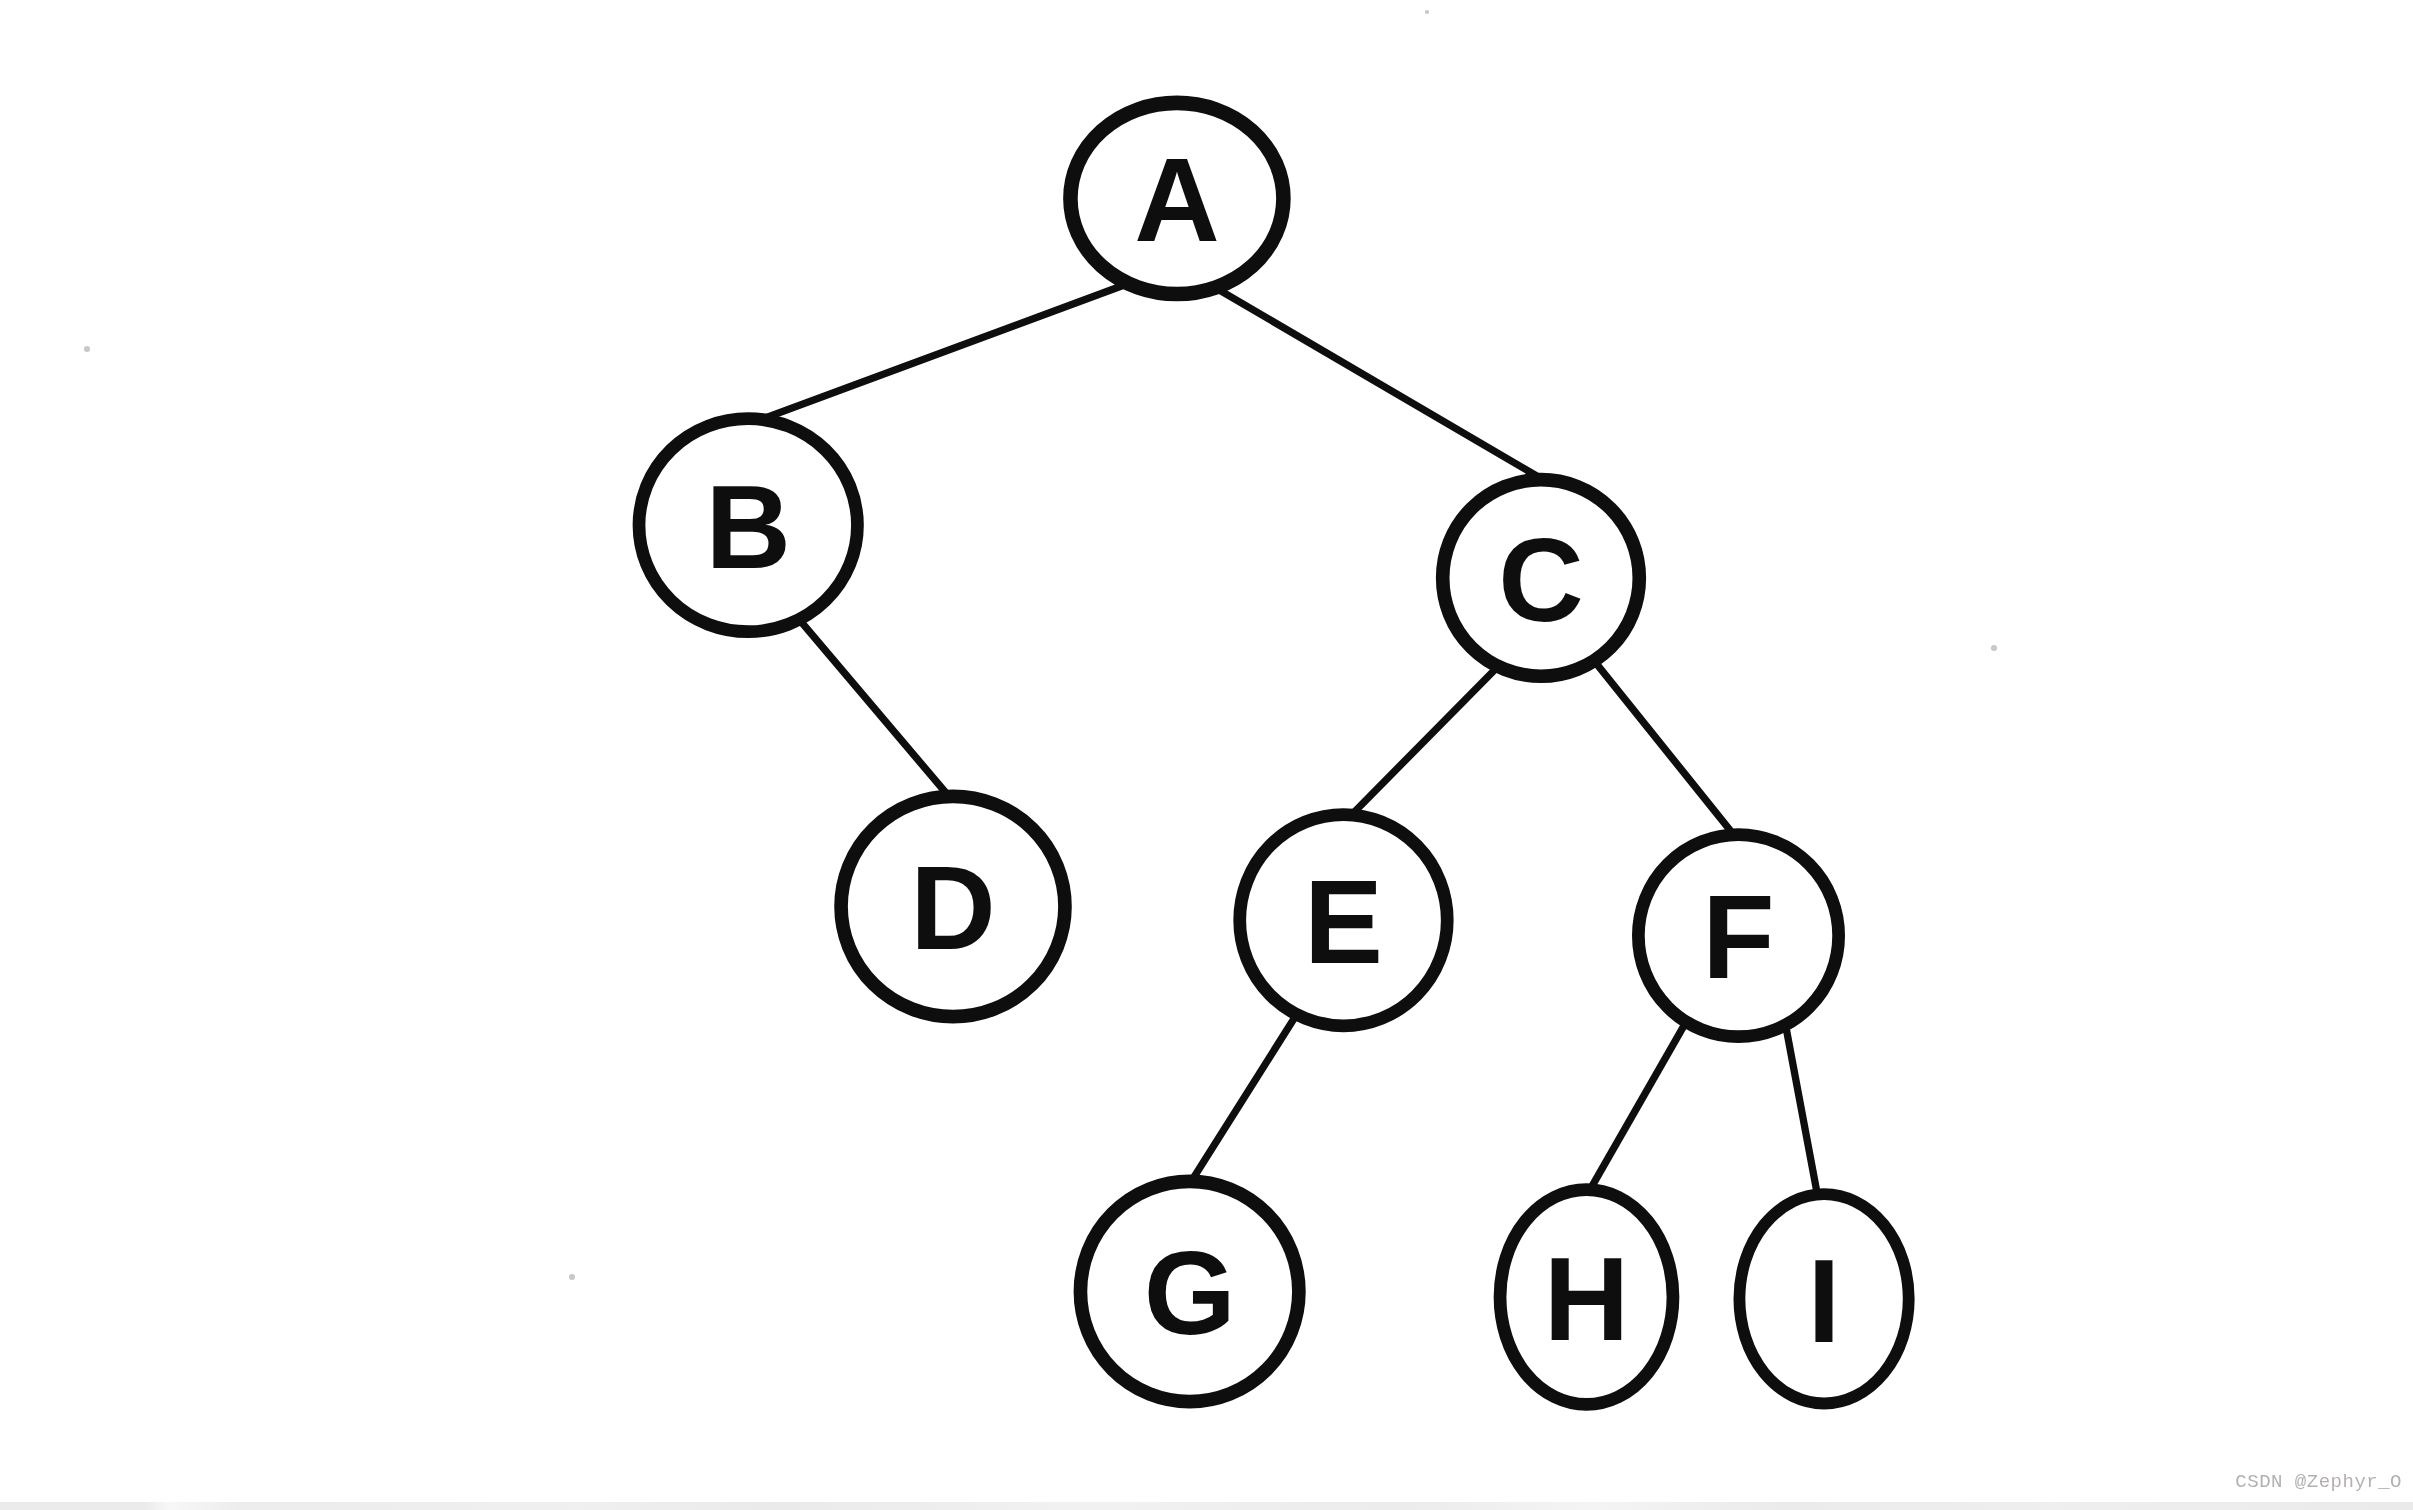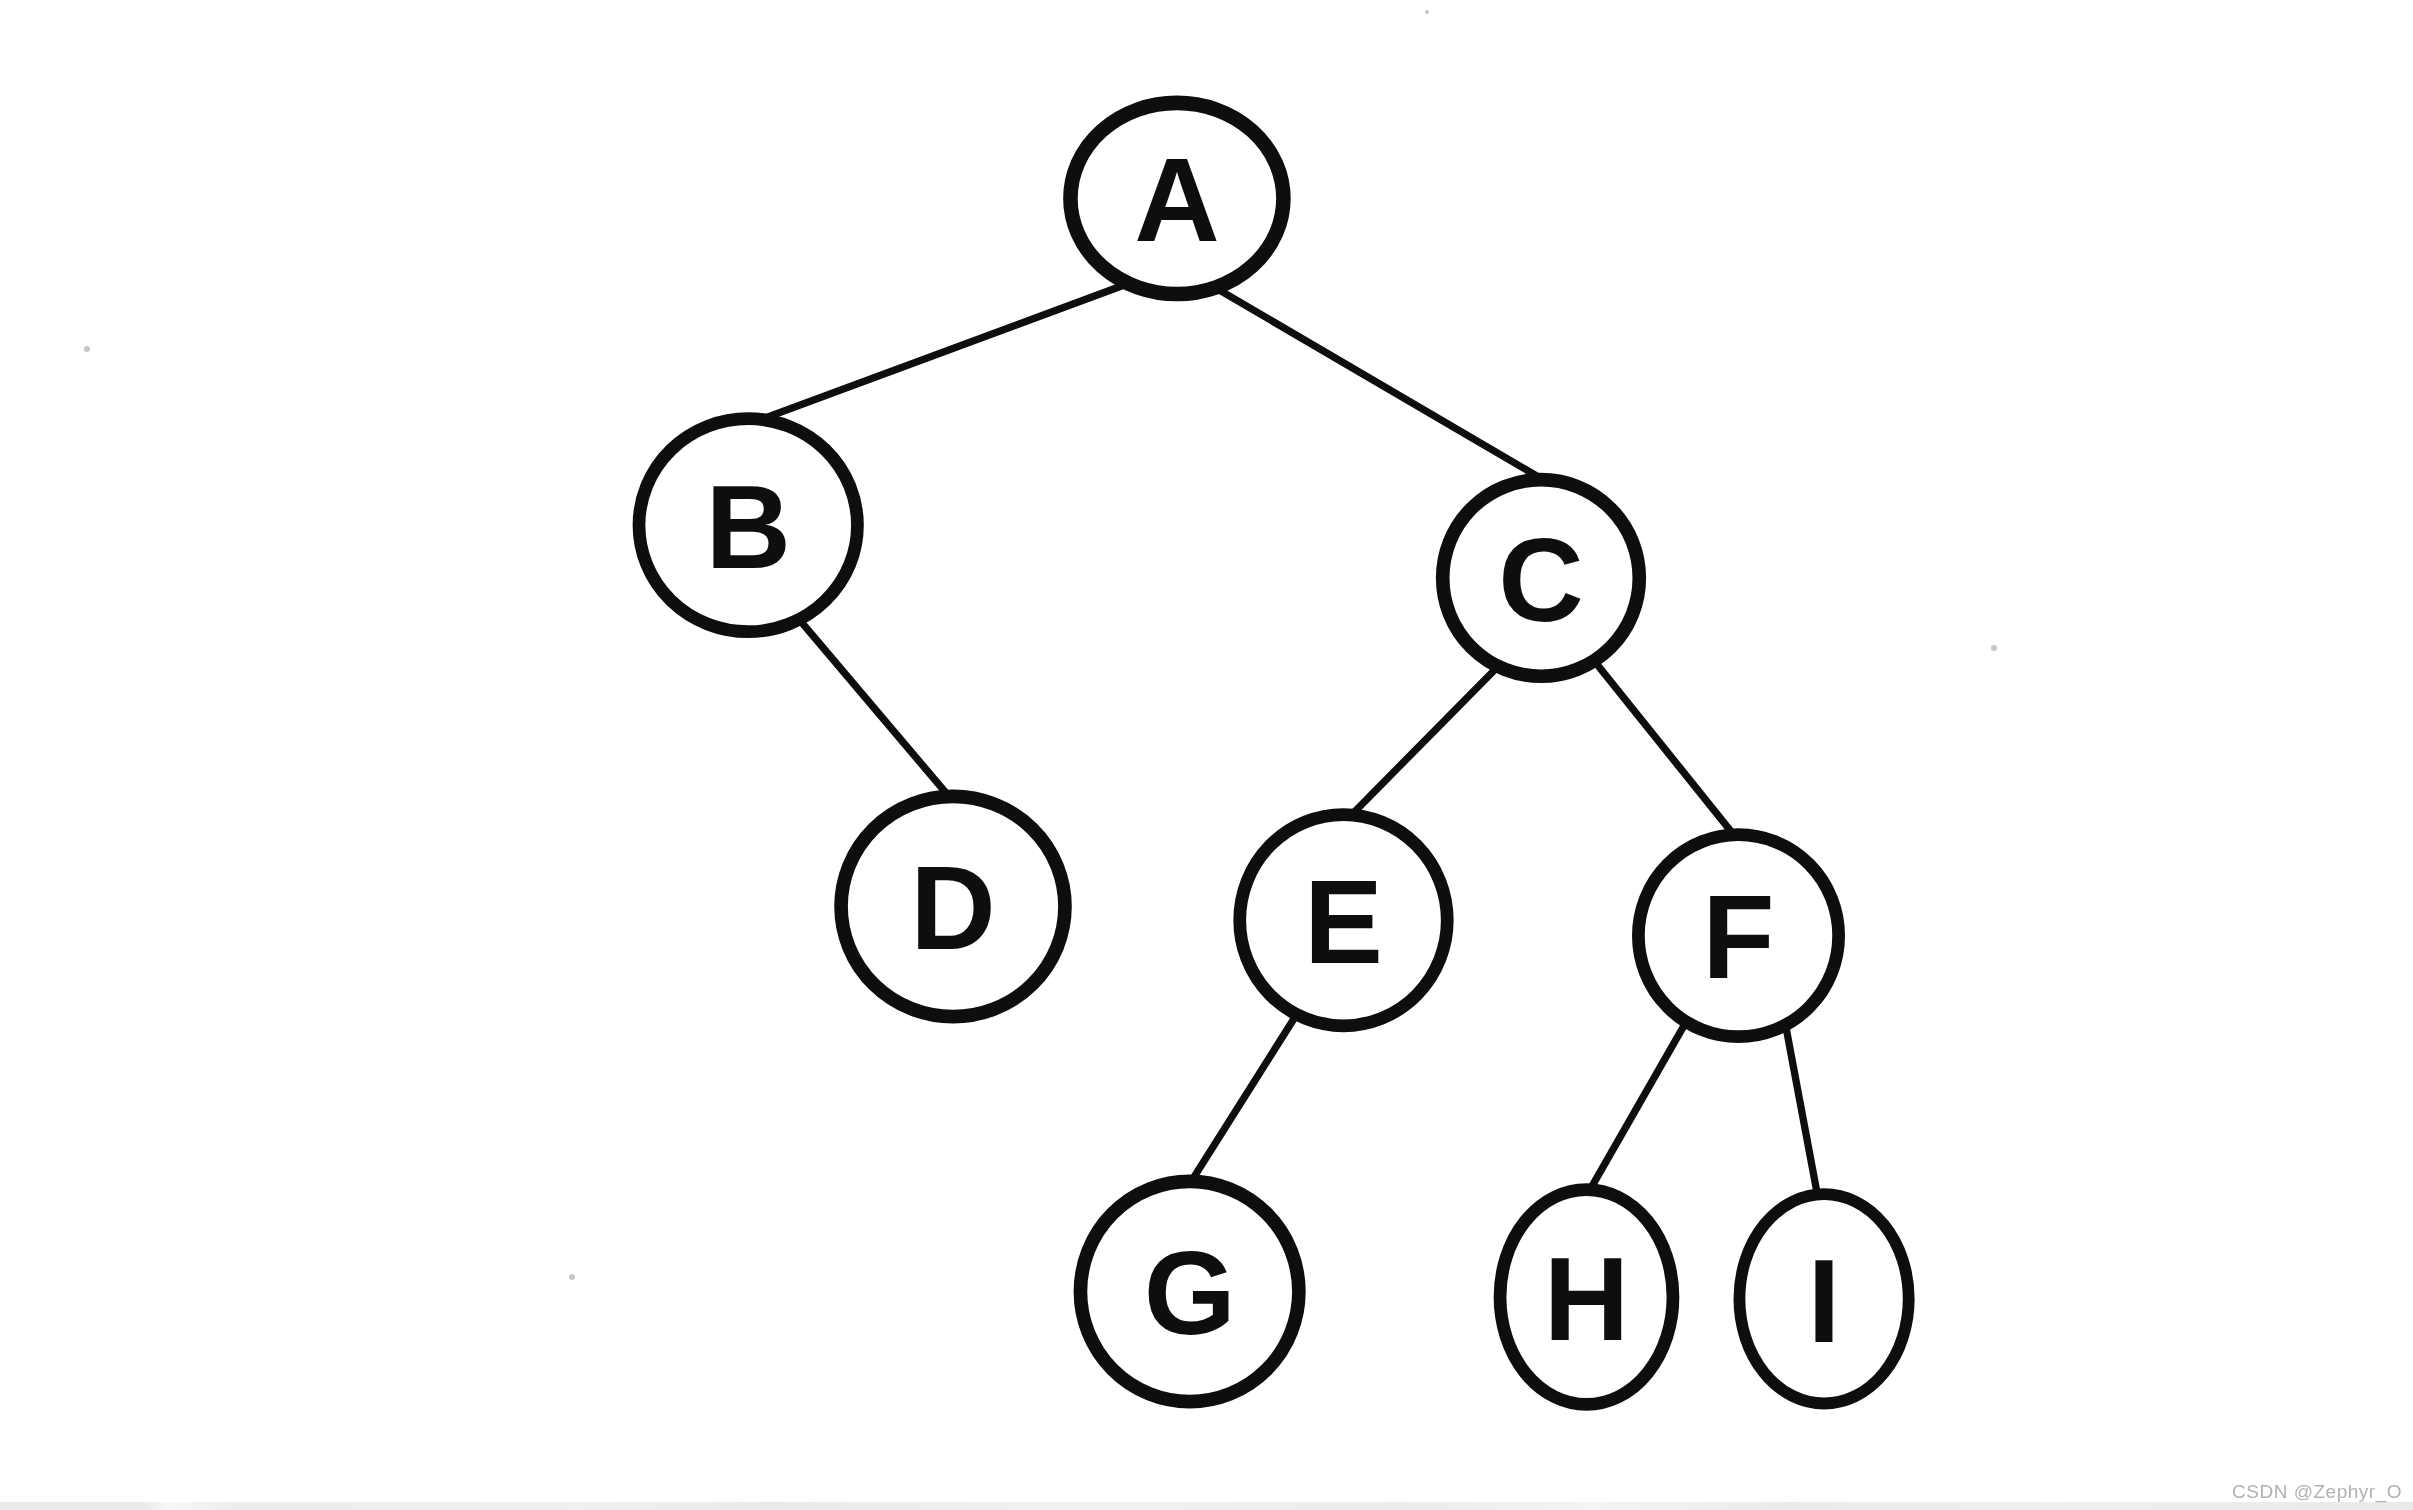--- a/index.html
+++ b/index.html
@@ -31,24 +31,25 @@
     fill: #ffffff;
   }
   .node-letter {
     font-family: "Liberation Sans", sans-serif;
     font-weight: bold;
     text-anchor: middle;
   }
   #watermark {
     position: absolute;
     right: 11px;
-    bottom: 7px;
+    bottom: 17px;
     font-size: 19px;
     letter-spacing: 0.5px;
     user-select: none;
+    font-family: Liberation Mono, monospace;
   }
   #bottom-smudge {
     position: absolute;
     left: 0;
     bottom: 0;
     width: 100%;
     height: 8.2px;
     background: linear-gradient(to right,
       #e7e7e7 0%, #e7e7e7 6%, #f6f6f6 7%, #e9e9e9 10%, #ededed 24%,
       #e6e6e6 32%, #efefef 45%, #e8e8e8 58%, #f2f2f2 66%, #e7e7e7 74%,

